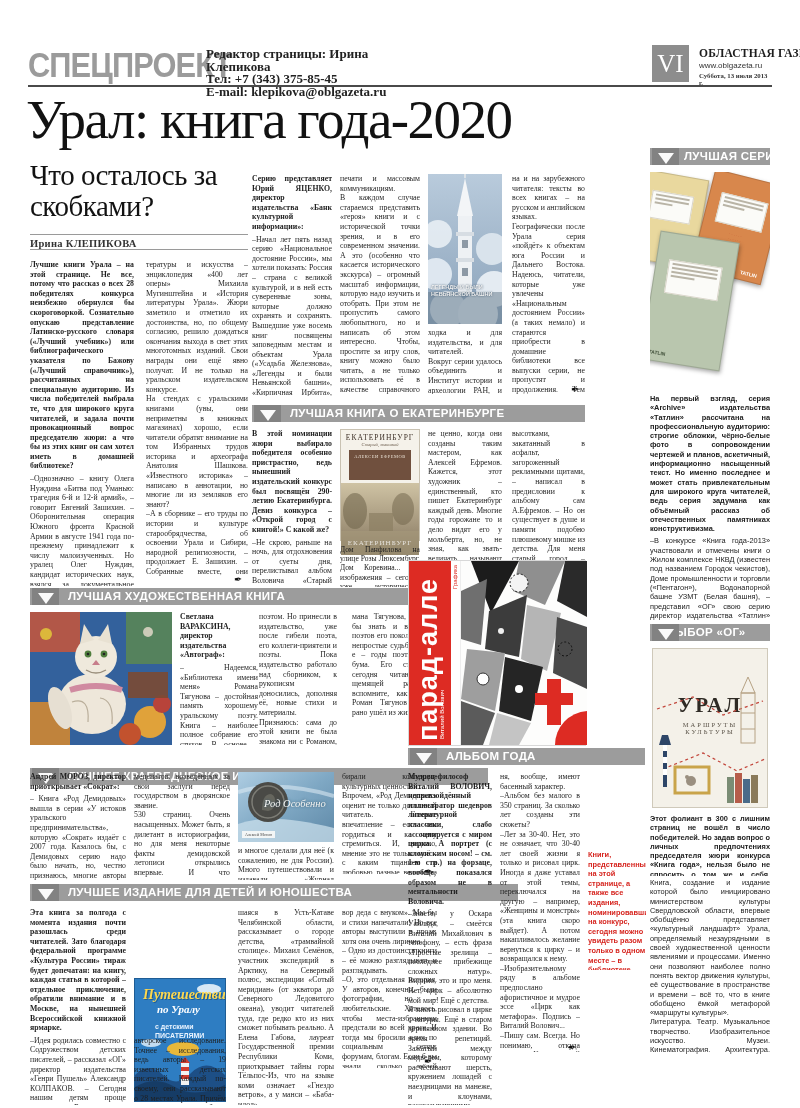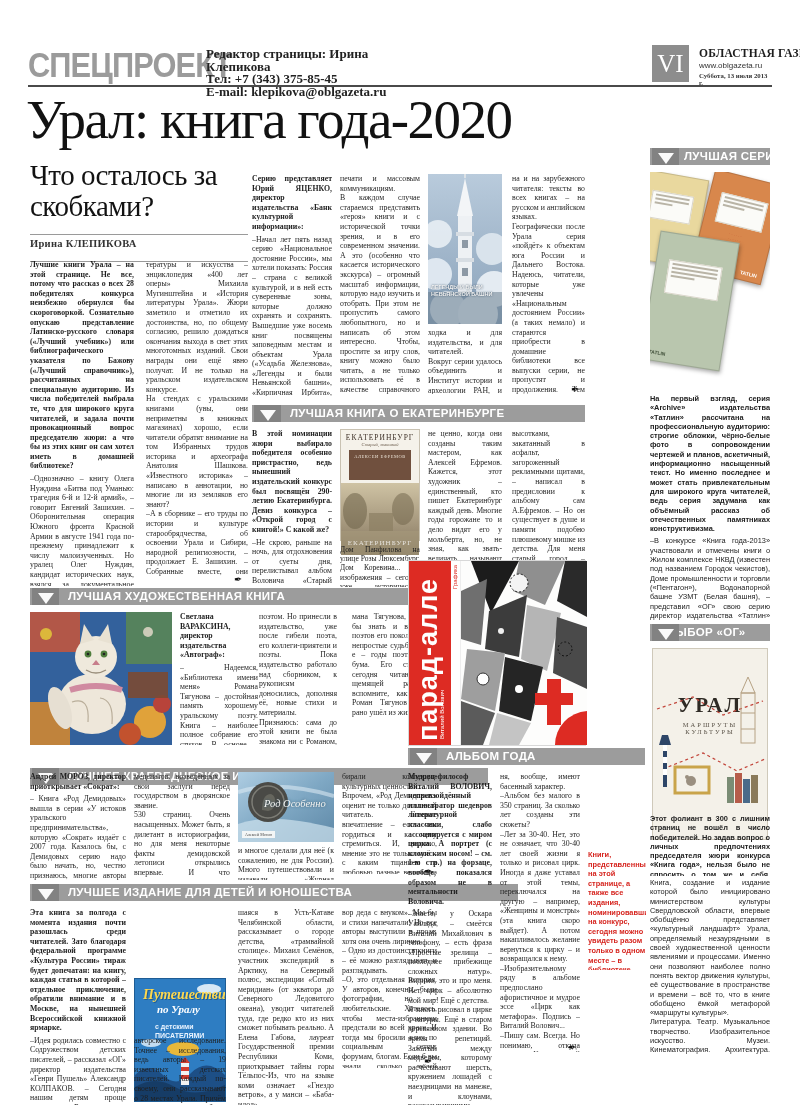--- a/index.html
+++ b/index.html
@@ -26,21 +26,21 @@
        white-space:nowrap;overflow:hidden}
   .flag{position:absolute;left:2px;top:-1px;width:27px;height:23px;background:#828282;
         display:flex;align-items:center;justify-content:center}
   .tri{width:0;height:0;border-left:8px solid transparent;border-right:8px solid transparent;border-top:11px solid #fafafa}
 
   
   .txt{font-size:7.8px;line-height:9.6px;text-align:justify;white-space:pre-line;overflow:hidden;color:#1f1f1f}
   .lead{font-weight:bold}
   .stxt{font-family:"Liberation Sans","DejaVu Sans",sans-serif;font-size:7.4px;line-height:9.3px;
         text-align:justify;white-space:pre-line;overflow:hidden;color:#222}
-  .byline-box{border-top:1px solid #9a9a9a;border-bottom:1px solid #9a9a9a;padding:3px 0 12px;
+  .byline-box{border-top:1px solid #9a9a9a;border-bottom:1px solid #9a9a9a;padding:3px 0 0;
               font-weight:bold;font-size:10.5px;color:#333;letter-spacing:.3px}
   .ed-title{font-size:29px;line-height:31px;letter-spacing:-.5px;color:#121212}
   .endmark{font-size:10px;color:#111;font-family:"DejaVu Sans",sans-serif}
   .rednote{color:#d6251f;font-family:"Liberation Sans",sans-serif;font-weight:bold;font-size:7.4px;
            line-height:9.6px;white-space:pre-line;overflow:hidden;text-align:left}
 
   
   .imgbox{overflow:hidden;background:#ccc}
   .church-cap{position:absolute;left:3px;bottom:26px;color:#f2f2f2;font-family:"Liberation Sans",sans-serif;
               font-size:5.5px;line-height:7px;font-weight:bold;white-space:pre-line;text-shadow:0 0 2px #30475c}
@@ -403,21 +403,21 @@
     <div class="stxt" style="margin-top:3px">–В конкурсе «Книга года-2013» участвовали и отмечены книги о Жилом комплексе НКВД (известен под названием Городок чекистов), Доме промышленности и торговли («Пентагон»), Водонапорной башне УЗМТ (Белая башня), – представил «ОГ» свою серию директор издательства «Татлин» Эдуард КУБЕНСКИЙ. – Всё это знаковые для уральцев места. Вокруг них – немало легенд. Книги – исключительно документальное повествование. Они рассказывают об истории той же Белой башни или «Пентагона», их конструктивном решении и градостроительной значимости, строительстве и жизни до сегодняшнего дня. Серия призвана актуализировать значимость культурных объектов и найти возможные пути их сохранения. В каждой книге есть цветная вкладка, представляющая нынешнее состояние памятника. Так мы пытаемся привлечь внимание горожан и к будущей его судьбе...
 У издательства – большие планы на эту серию. В неё уже вошли объекты Самары, хочет подключиться к серии Москва со своими памятниками конструктивизма. А сколько таковых в Санкт-Петербурге! При относительно небольшом объёме каждого выпуска (в среднем – около 40 страниц) свод существующих российских памятников конструктивизма, с детальными и познавательными описаниями, по прогнозам издательства, может составить труд в 800 страниц.</div>
   </div>
 
   <div class="abs bar" style="left:650px;top:624px;width:120px;padding-left:17px">
     <span class="flag">
         <span class="tri"></span>
       </span>
     <span>ВЫБОР «ОГ»</span>
   </div>
-  <div class="abs uralcover" style="left:652px;top:648px;width:116px;height:192px">
+  <div class="abs uralcover" style="left:652px;top:648px;width:116px;height:160px">
     <svg class="abs" style="left:0;top:0" width="114" height="158" viewBox="0 0 114 158">
       <polyline points="4,60 40,48 70,66 110,52" stroke="#c2453a" stroke-width="1.2" fill="none" stroke-dasharray="3 3"></polyline>
       <polyline points="10,120 50,104 84,122 112,110" stroke="#c2453a" stroke-width="1.2" fill="none" stroke-dasharray="3 3"></polyline>
       <g stroke="#b6a284" stroke-width="1" fill="none">
         <rect x="88" y="44" width="14" height="50"></rect>
         <polygon points="88,44 95,28 102,44"></polygon>
         <line x1="88" y1="64" x2="102" y2="64"></line>
           <line x1="88" y1="80" x2="102" y2="80"></line>
       </g>
       <rect x="10" y="96" width="4" height="42" fill="#2e4668"></rect>

